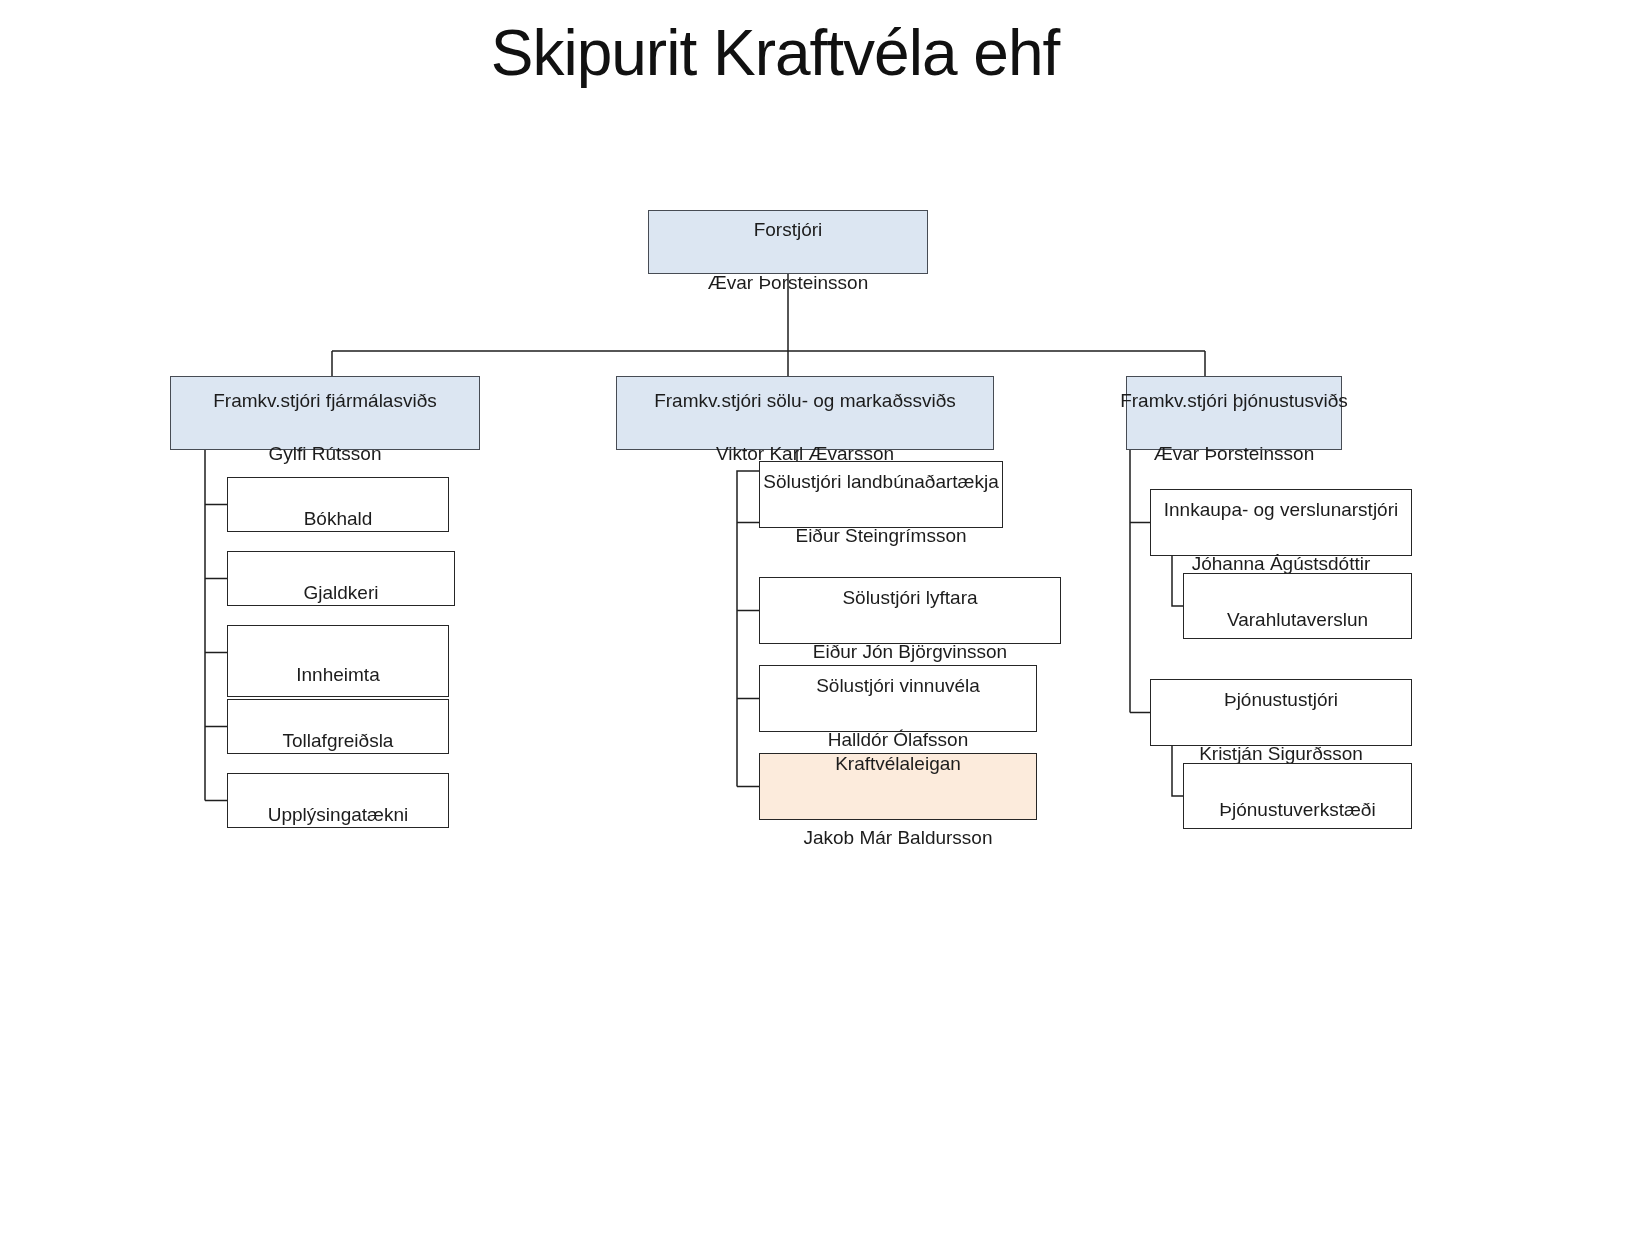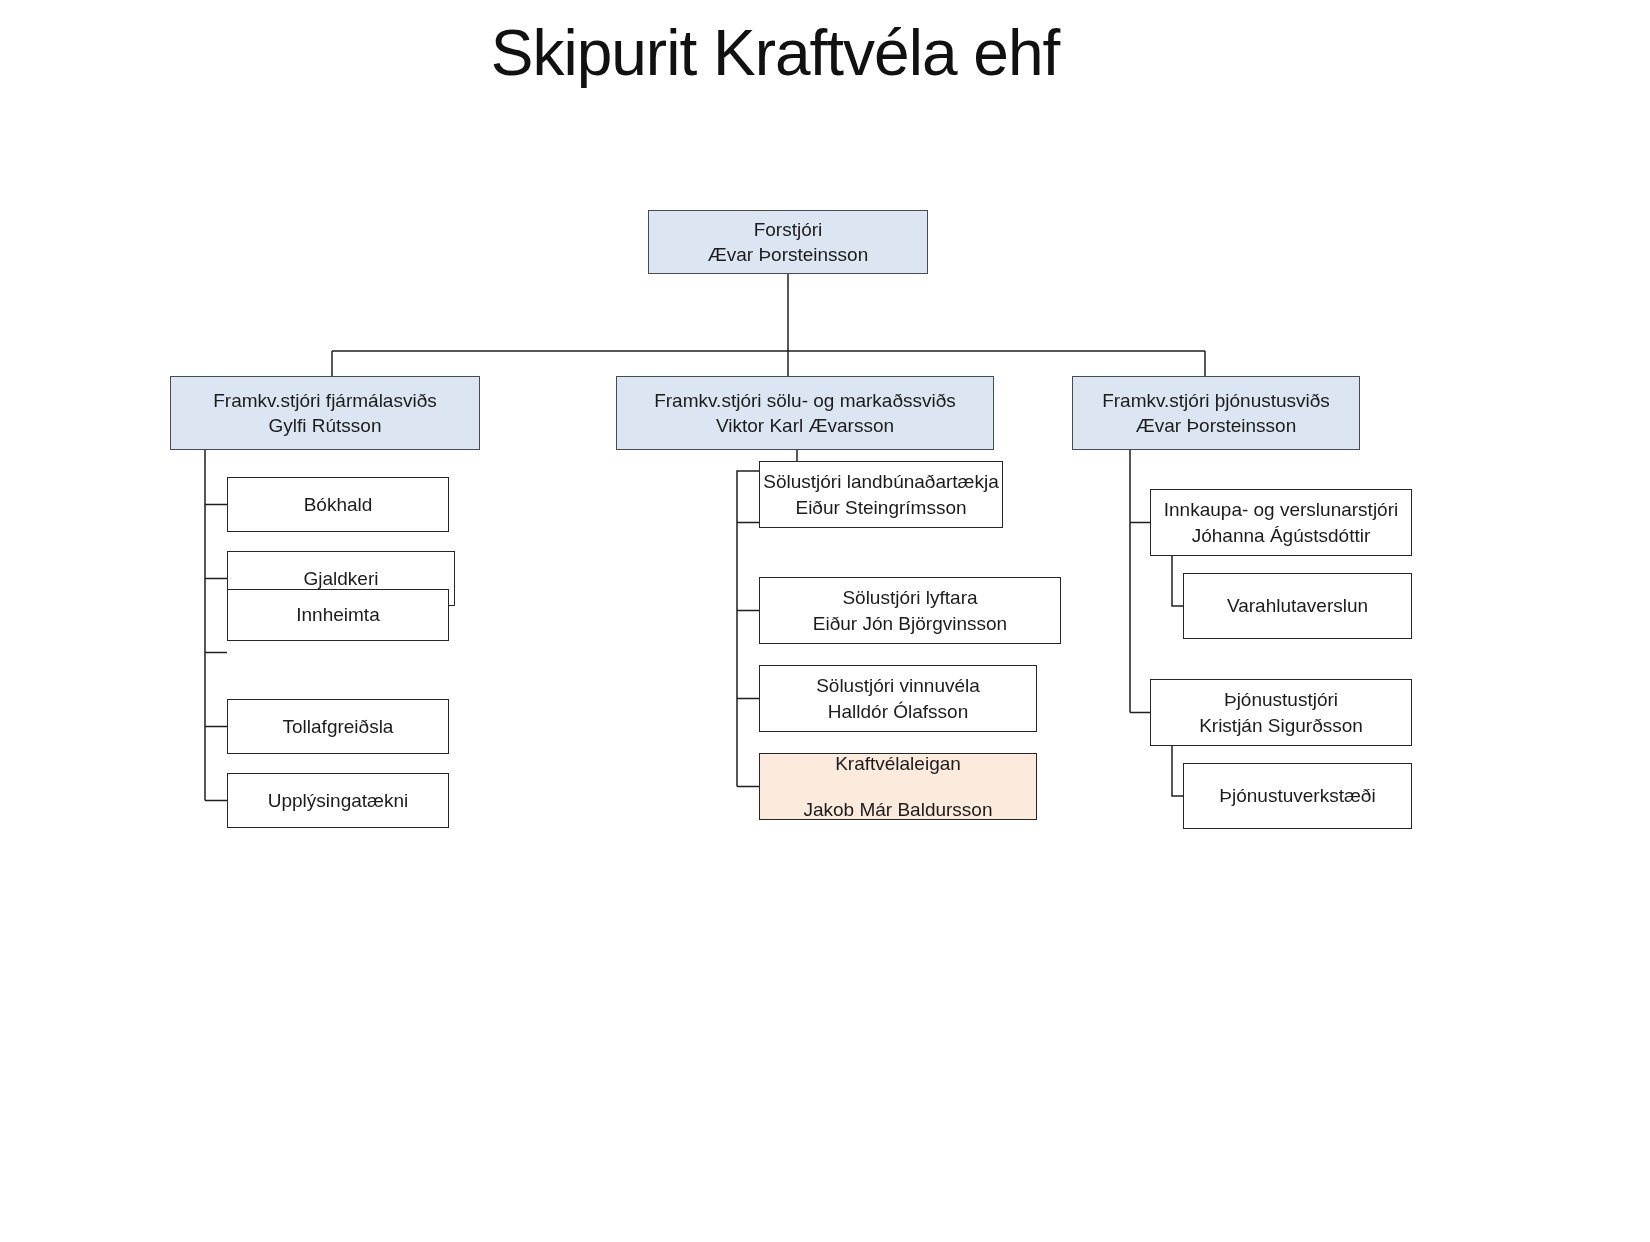--- a/index.html
+++ b/index.html
@@ -22,21 +22,21 @@
     position:absolute;
     box-sizing:border-box;
     display:flex;flex-direction:column;
     justify-content:center;align-items:center;
     text-align:center;
     font-size:19px;
     color:#1c1c1c;
     line-height:1.34;
     padding:2px 4px;
   }
-  .node span{display:block;white-space:nowrap;}
+  .node span{display:block;white-space:nowrap;margin-top:28px;}
   .blue {background:var(--blue-fill);  border:1.6px solid #474c54;}
   .white{background:var(--white-fill); border:1.6px solid #262626;align-items:center;}
   .peach{background:var(--peach-fill); border:1.6px solid #262626;gap:20px;}
 </style>
 </head>
 <body>
 
 <div id="canvas">
 
   <div class="title">Skipurit Kraftvéla ehf</div>
@@ -59,32 +59,32 @@
   <div class="node blue" style="left:170px;top:376px;width:310px;height:74px">
     <span>Framkv.stjóri fjármálasviðs</span>
     <span>Gylfi Rútsson</span>
   </div>
 
   <div class="node blue" style="left:616px;top:376px;width:378px;height:74px">
     <span>Framkv.stjóri sölu- og markaðssviðs</span>
     <span>Viktor Karl Ævarsson</span>
   </div>
 
-  <div class="node blue" style="left:1072px;top:376px;width:288px;height:74px">
+  <div class="node blue" style="left:1126px;top:376px;width:216px;height:74px">
     <span>Framkv.stjóri þjónustusviðs</span>
     <span>Ævar Þorsteinsson</span>
   </div>
 
   <div class="node white" style="left:227px;top:477px;width:222px;height:55px">
     <span>Bókhald</span>
   </div>
   <div class="node white" style="left:227px;top:551px;width:228px;height:55px">
     <span>Gjaldkeri</span>
   </div>
-  <div class="node white" style="left:227px;top:589px;width:222px;height:52px">
+  <div class="node white" style="left:227px;top:625px;width:222px;height:72px">
     <span>Innheimta</span>
   </div>
   <div class="node white" style="left:227px;top:699px;width:222px;height:55px">
     <span>Tollafgreiðsla</span>
   </div>
   <div class="node white" style="left:227px;top:773px;width:222px;height:55px">
     <span>Upplýsingatækni</span>
   </div>
 
   <div class="node white" style="left:759px;top:461px;width:244px;height:67px">

